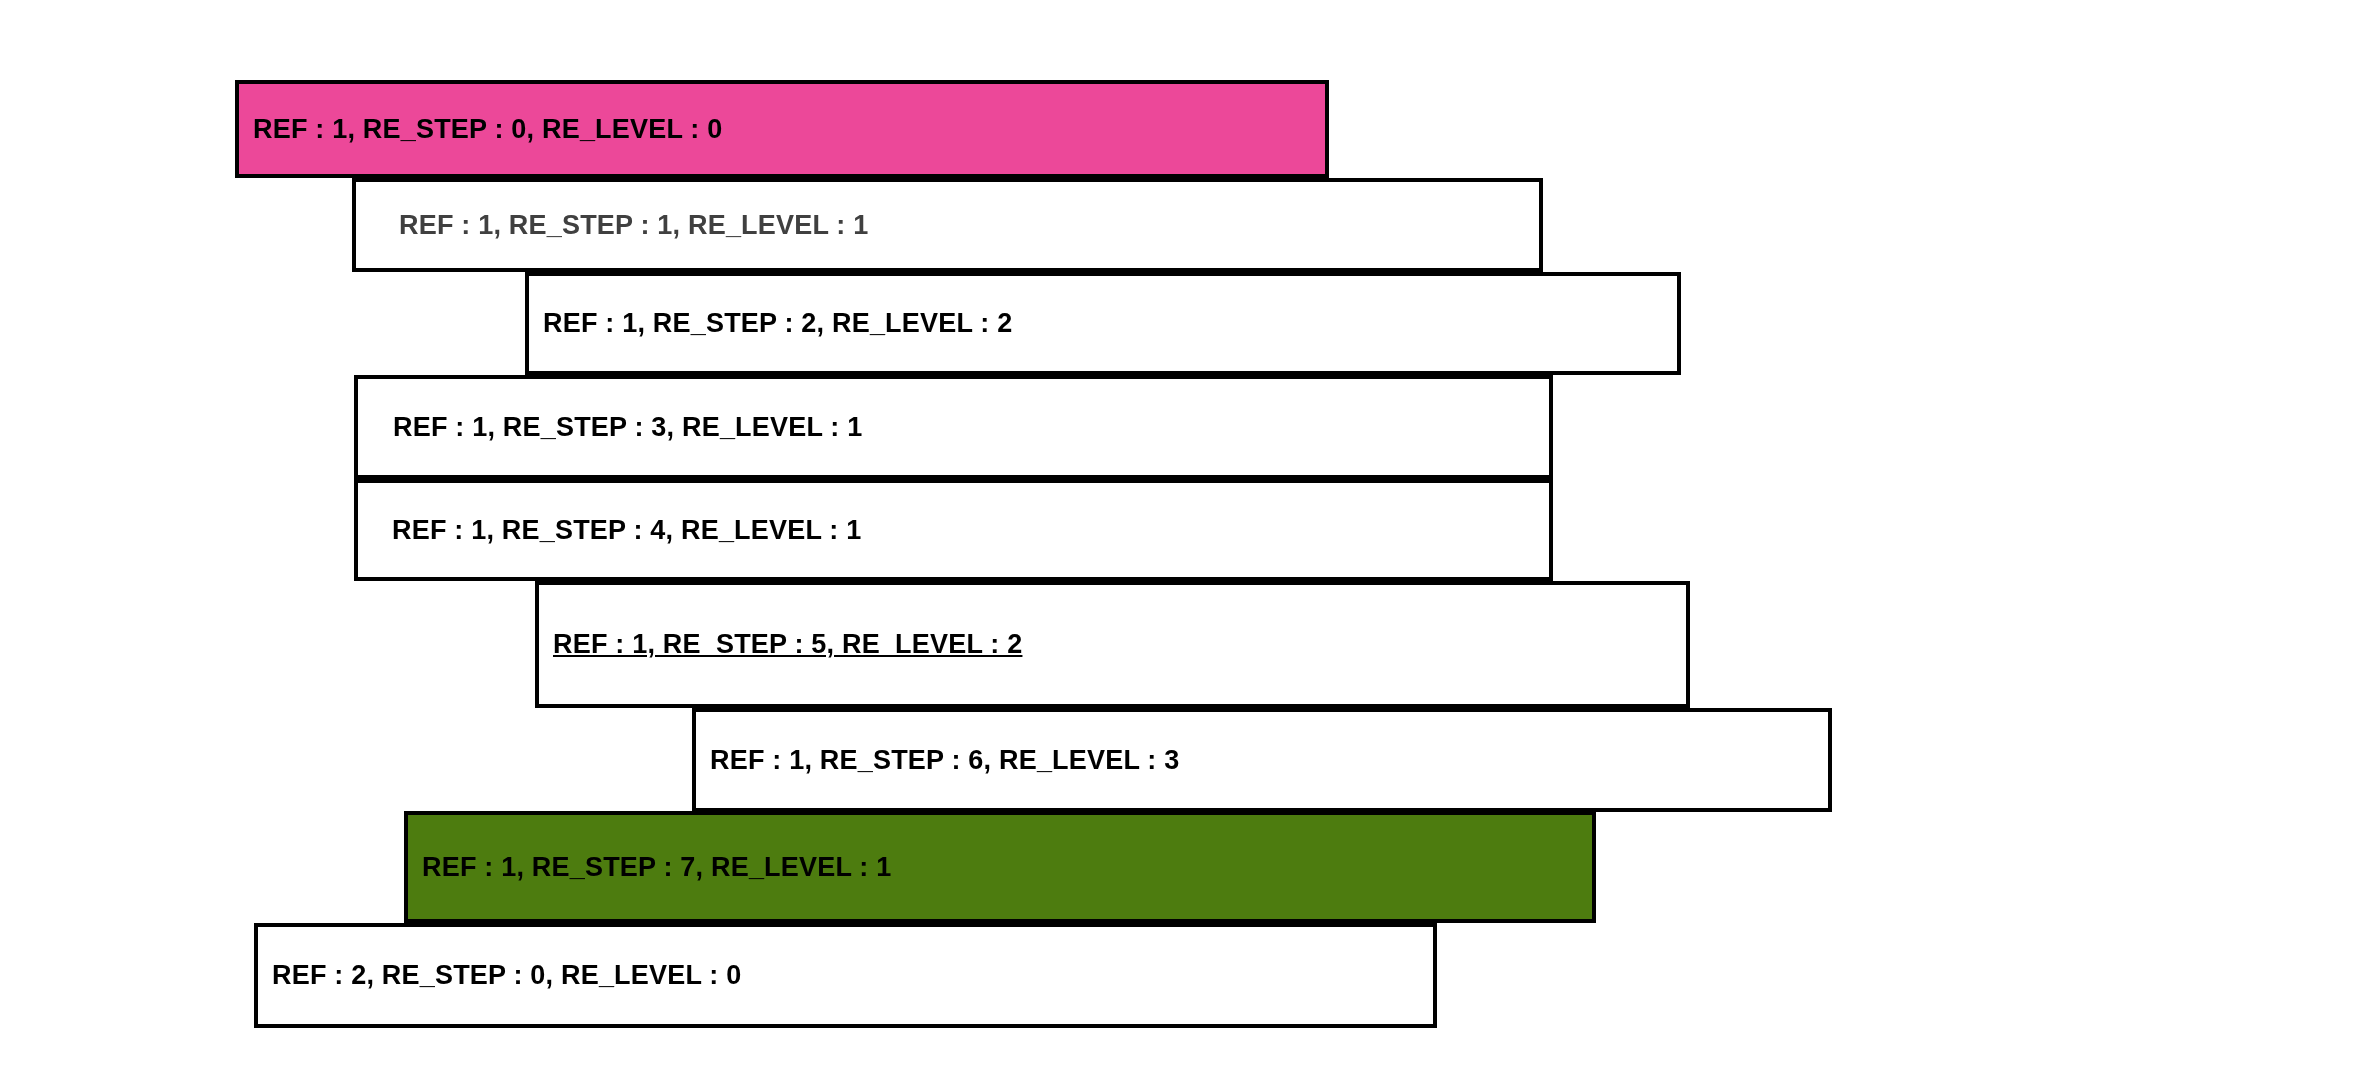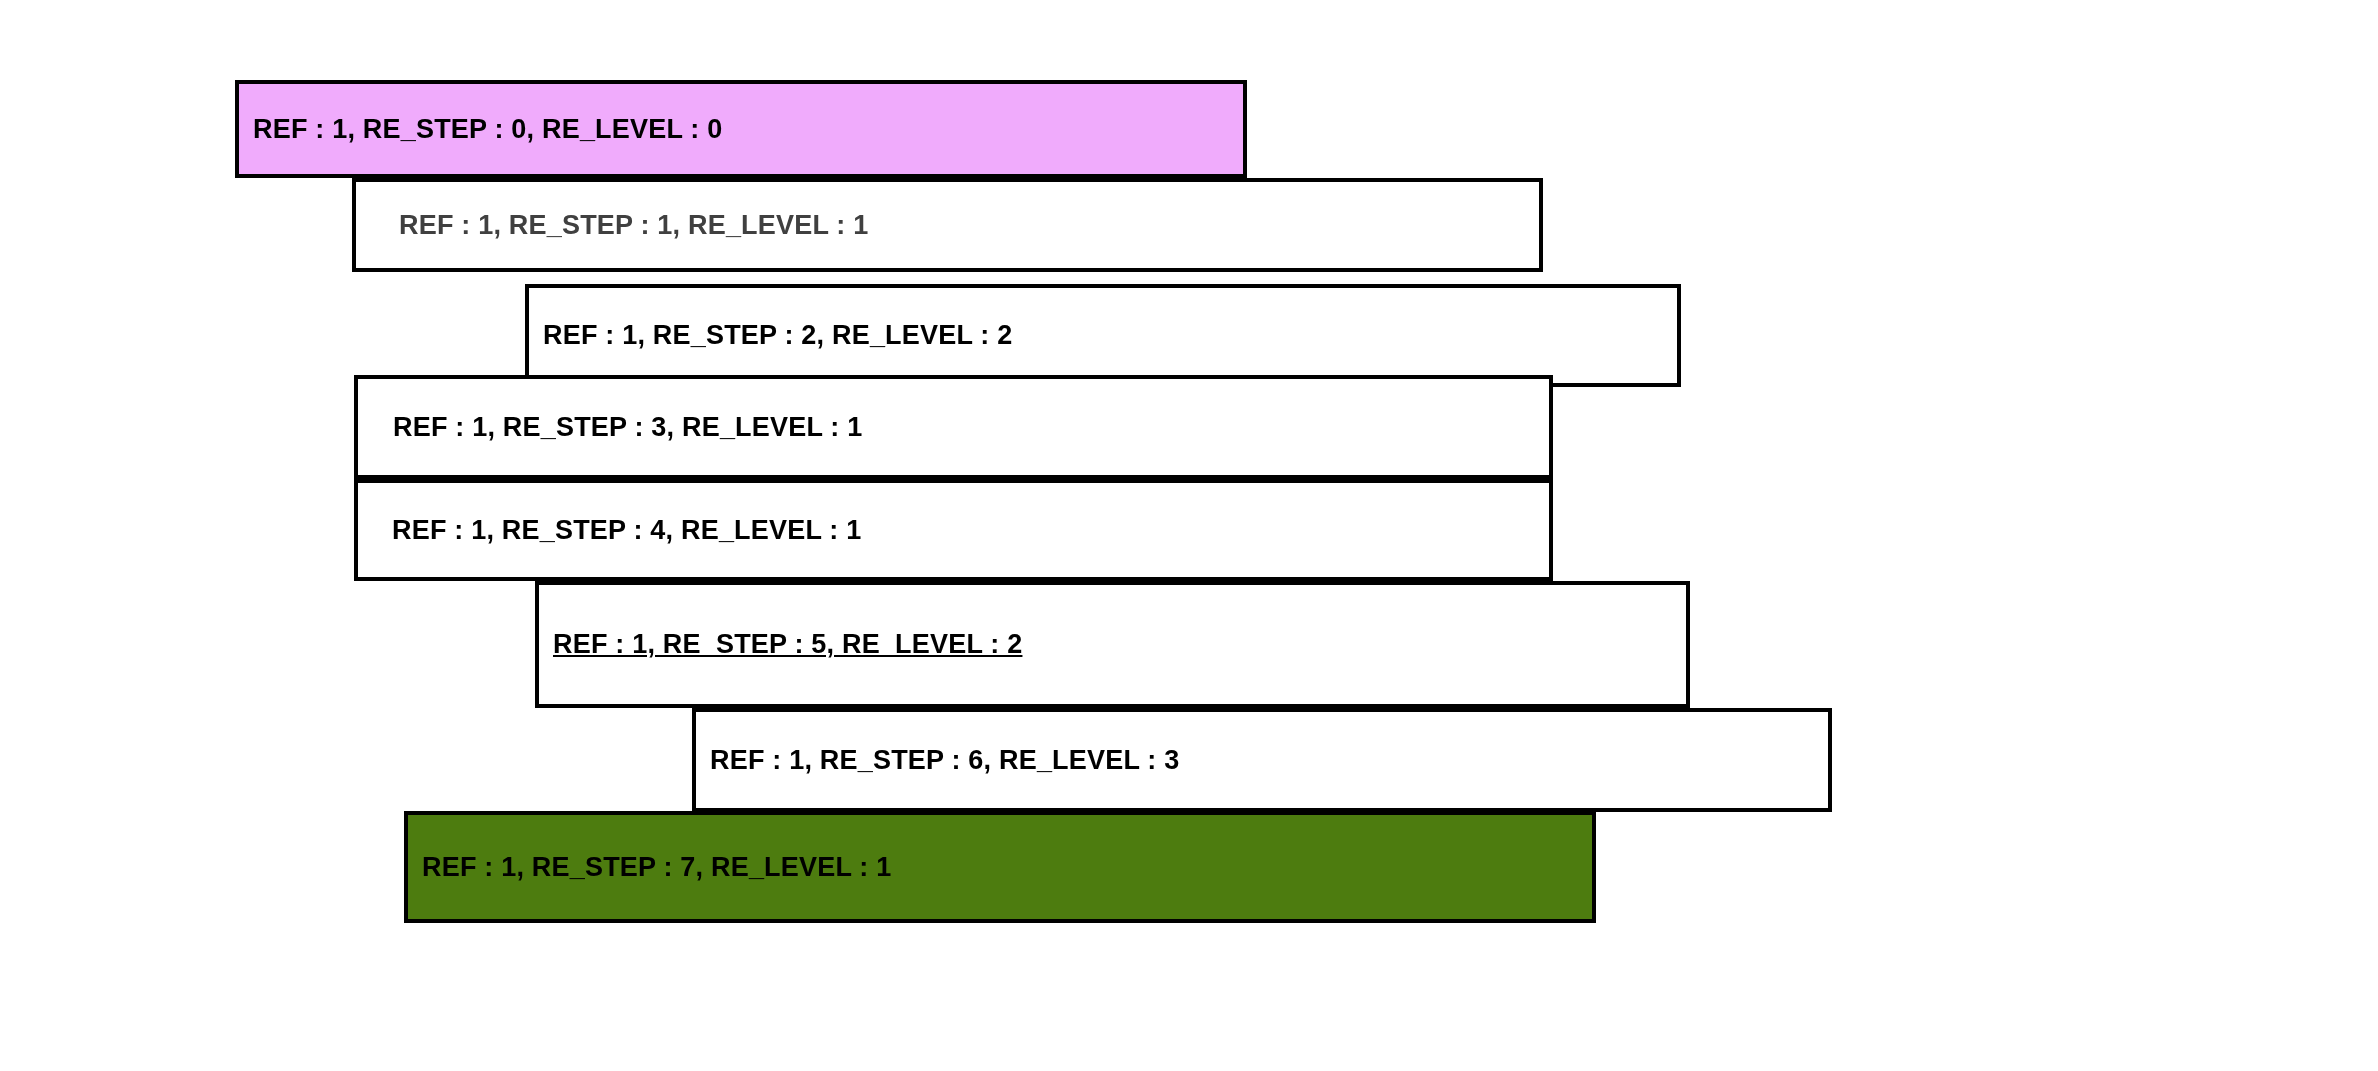--- a/index.html
+++ b/index.html
@@ -37,37 +37,40 @@
     white-space: nowrap;
     padding-left: 14px;
     line-height: 1;
   }
 </style>
 </head>
 <body>
 
 <div id="stage">
 
-<div class="trace-box" style="left: 235px; top: 80px; width: 1012px; height: 98px; border-color: rgb(0, 0, 0); border-width: 4px; background: #f0abfc;">
+<div class="trace-box" style="left: 235px; top: 80px; width: 1094px; height: 98px; border-color: rgb(0, 0, 0); border-width: 4px; background: #ec4899;">
       <span class="trace-box-label" style="color: rgb(0, 0, 0);">REF : 1, RE_STEP : 0, RE_LEVEL : 0</span>
     </div>
     <div class="trace-box" style="left: 352px; top: 178px; width: 1191px; height: 94px; border-color: rgb(0, 0, 0); border-width: 4px; background: rgb(255, 255, 255);">
       <span class="trace-box-label" style="color: #404040; margin-left: 29px;">REF : 1, RE_STEP : 1, RE_LEVEL : 1</span>
     </div>
-    <div class="trace-box" style="left: 525px; top: 284px; width: 1156px; height: 103px; border-color: rgb(0, 0, 0); border-width: 4px; background: rgb(255, 255, 255);">
+    <div class="trace-box" style="left: 525px; top: 272px; width: 1156px; height: 103px; border-color: rgb(0, 0, 0); border-width: 4px; background: rgb(255, 255, 255);">
       <span class="trace-box-label" style="color: rgb(0, 0, 0);">REF : 1, RE_STEP : 2, RE_LEVEL : 2</span>
     </div>
     <div class="trace-box" style="left: 354px; top: 375px; width: 1199px; height: 104px; border-color: rgb(0, 0, 0); border-width: 4px; background: rgb(255, 255, 255);">
       <span class="trace-box-label" style="color: rgb(0, 0, 0); margin-left: 21px;">REF : 1, RE_STEP : 3, RE_LEVEL : 1</span>
     </div>
     <div class="trace-box" style="left: 354px; top: 479px; width: 1199px; height: 102px; border-color: rgb(0, 0, 0); border-width: 4px; background: rgb(255, 255, 255);">
       <span class="trace-box-label" style="color: rgb(0, 0, 0); padding-left: 34px;">REF : 1, RE_STEP : 4, RE_LEVEL : 1</span>
     </div>
     <div class="trace-box" style="left: 535px; top: 581px; width: 1155px; height: 127px; border-color: rgb(0, 0, 0); border-width: 4px; background: rgb(255, 255, 255);">
       <span class="trace-box-label" style="color: rgb(0, 0, 0); text-decoration: underline;">REF : 1, RE_STEP : 5, RE_LEVEL : 2</span>
     </div>
     <div class="trace-box" style="left: 692px; top: 708px; width: 1140px; height: 104px; border-color: rgb(0, 0, 0); border-width: 4px; background: rgb(255, 255, 255);">
       <span class="trace-box-label" style="color: rgb(0, 0, 0);">REF : 1, RE_STEP : 6, RE_LEVEL : 3</span>
     </div>
     <div class="trace-box" style="left: 368px; top: 811px; width: 1192px; height: 112px; border-color: rgb(0, 0, 0); border-width: 4px; background: #4d7c0f; margin-left: 36px;">
       <span class="trace-box-label" style="color: rgb(0, 0, 0);">REF : 1, RE_STEP : 7, RE_LEVEL : 1</span>
     </div>
+    <div class="trace-box" style="left: 254px; top: 923px; width: 1183px; height: 105px; border-color: rgb(0, 0, 0); border-width: 4px; background: rgb(255, 255, 255);">
+      <span class="trace-box-label" style="color: rgb(0, 0, 0);">REF : 2, RE_STEP : 0, RE_LEVEL : 0</span>
+    </div>
   </div>
 
 </body></html>

